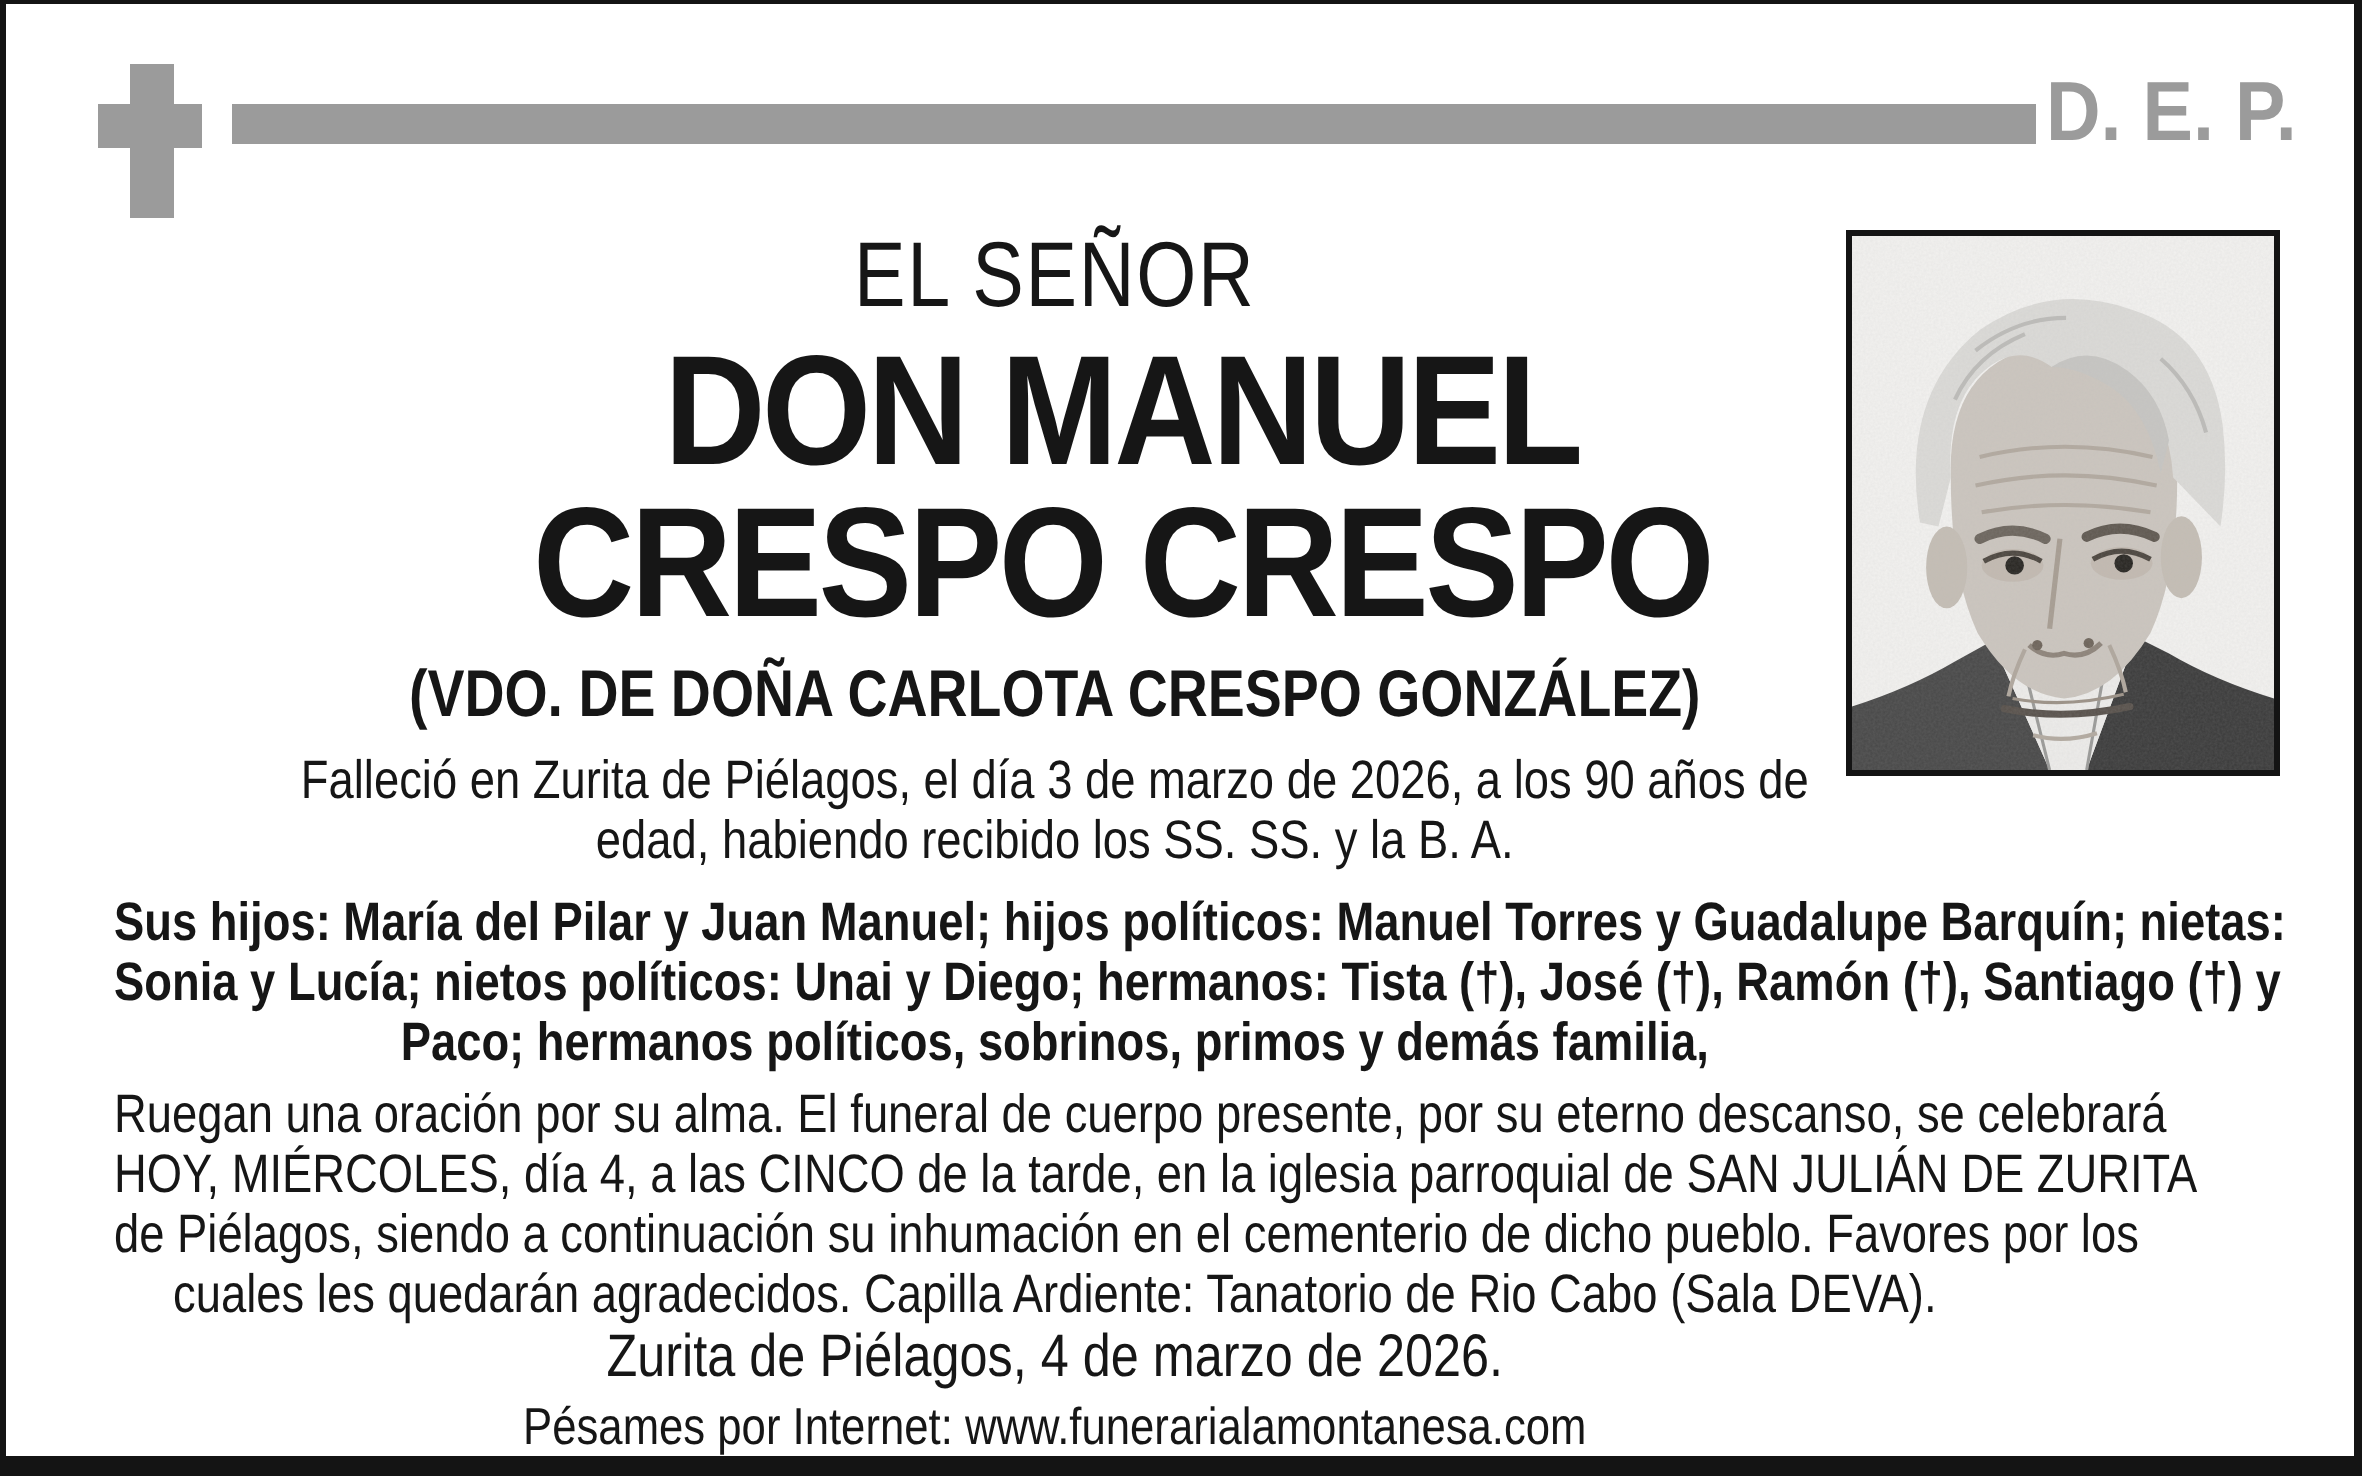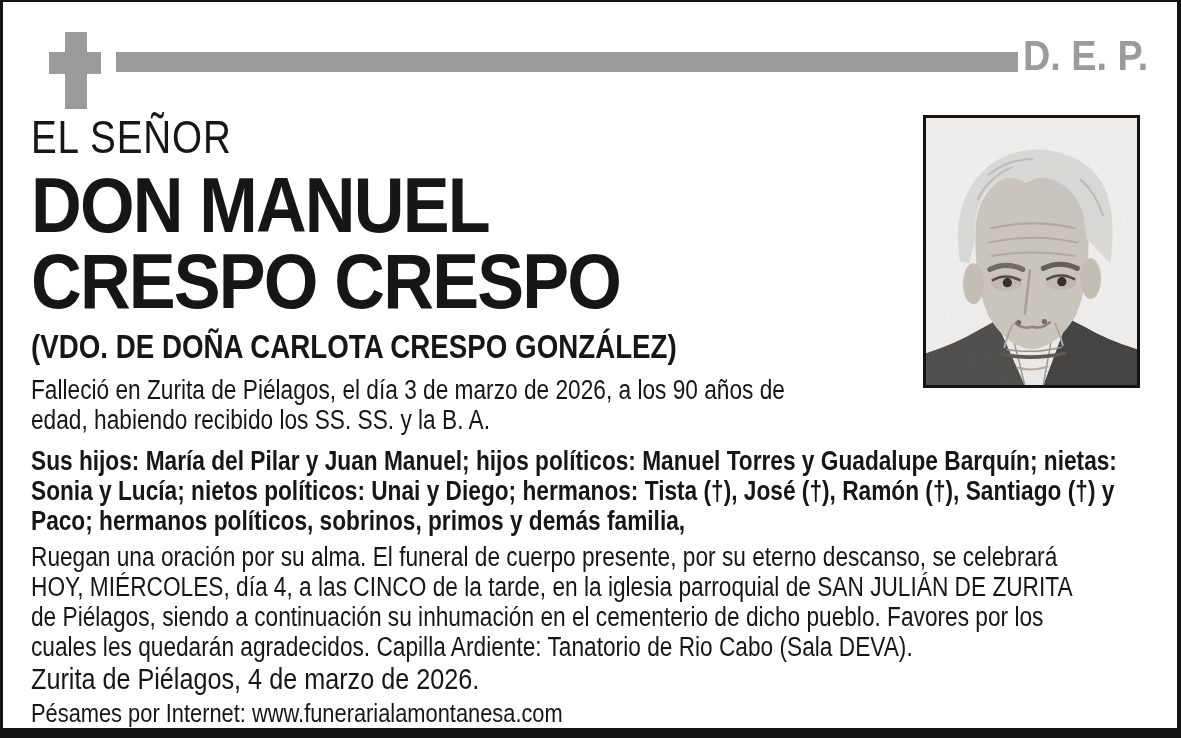--- a/index.html
+++ b/index.html
@@ -1,33 +1,33 @@
 <!DOCTYPE html>
 <html style="--accent: #9b9b9b; --ink: #141414;"><head>
 <meta charset="utf-8">
 <style>
   html,body { margin:0; padding:0; background:#ffffff; }
   .sheet {
     position:relative; width:1181px; height:738px; box-sizing:border-box;
     background:#ffffff; color:#161616;
     border:solid var(--ink,#141414); border-width:2px 4px 10px 3px;
-    overflow:hidden; font-family:"Liberation Sans", sans-serif;
+    overflow:hidden; font-family:"Liberation Sans", sans-serif;text-align:center;
   }
   
   .cross-v { position:absolute; left:62px; top:30px; width:22px; height:77px; background:var(--accent,#9b9b9b); }
   .cross-h { position:absolute; left:46px; top:50px; width:52px; height:22px; background:var(--accent,#9b9b9b); }
   .rule    { position:absolute; left:113px; top:50px; width:902px; height:20px; background:var(--accent,#9b9b9b); }
   .dep     { position:absolute; left:1020px; top:30px; font-size:42px; font-weight:700;
              color:var(--accent,#9b9b9b); transform:scaleX(.9); transform-origin:0 0; white-space:pre; }
   
   .photo { position:absolute; left:920px; top:113px; width:211px; height:267px;
            border:3px solid #141414; background:#f4f3f1; }
   .photo svg { display:block; width:100%; height:100%; }
   
-  .content { position:absolute; left:28px; top:0; right:0; }
+  .content { position:absolute; left:54px; top:0; right:0; }
   .txt { white-space:pre; transform:scaleX(.84); transform-origin:0 0; }
   .honorific   { margin-top:110px; font-size:46px; line-height:50px; font-weight:400; letter-spacing:1px; }
   .name        { margin-top:5px;  font-size:78px; line-height:76px; font-weight:700; letter-spacing:-2px; transform:scaleX(.9); }
   .widower     { margin-top:8px;  font-size:33px; line-height:40px; font-weight:700; }
   .p-death     { margin-top:8px;  font-size:27px; line-height:30px; }
   .p-family    { margin-top:11px; font-size:27px; line-height:30px; font-weight:700; }
   .p-funeral   { margin-top:6px;  font-size:27px; line-height:30px; }
   .dateline    { margin-top:0;    font-size:30px; line-height:34px; }
   .condolences { margin-top:2px;  font-size:26px; line-height:30px; }
 </style>

